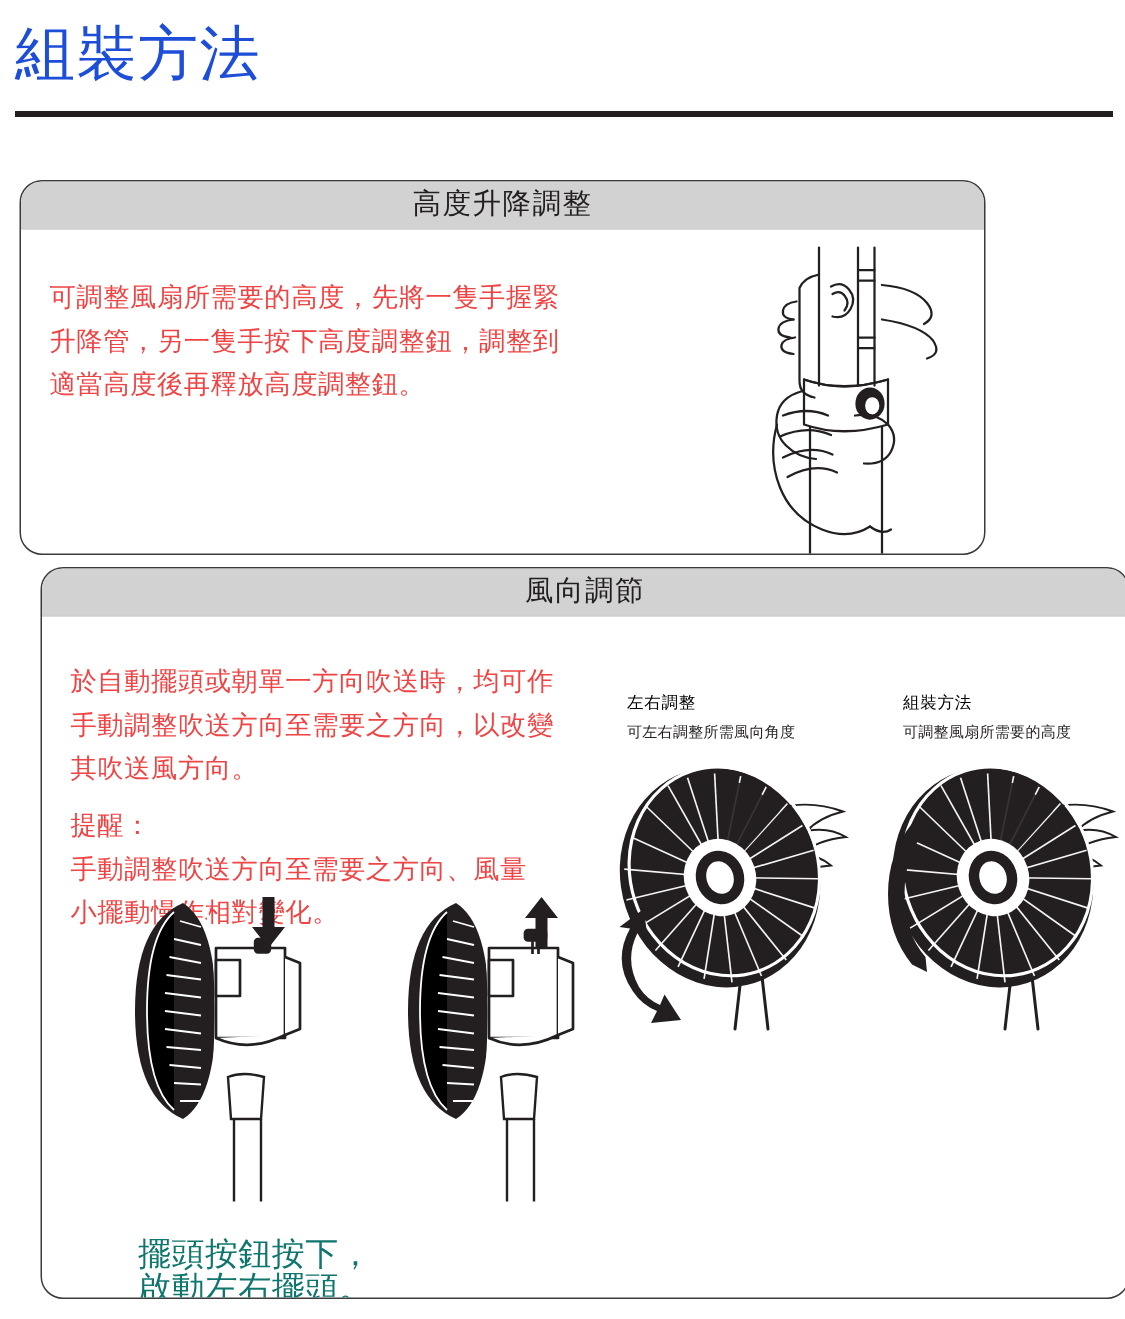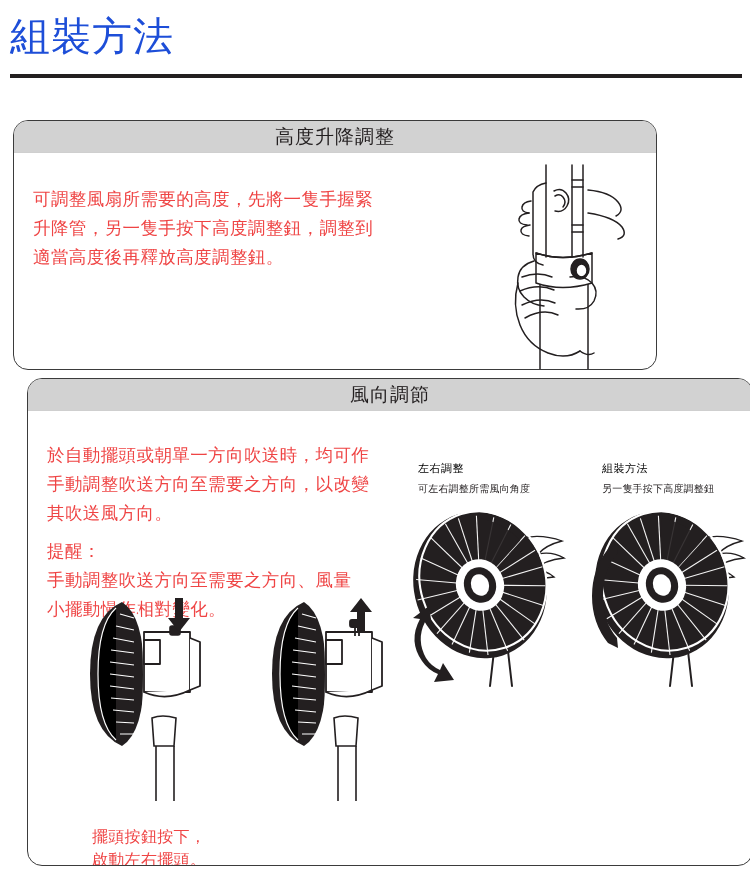--- a/index.html
+++ b/index.html
@@ -140,23 +140,23 @@
     letter-spacing: 0.2px;
     white-space: nowrap;
     margin-top: 2px;
   }
   #label-lr { left: 390px; top: 48px; }
   #label-ud { left: 574px; top: 48px; }
 
   
   .caption {
     position: absolute;
-    font-size: 16px;
+    font-size: 22px;
     line-height: 23px;
-    color: #ef4444;
+    color: #0f766e;
     letter-spacing: 0.3px;
     white-space: pre-line;
     text-align: right;
   }
   #cap-press { left: 64px; top: 414px; }
   #cap-pull  { left: 248px; top: 414px; }
 
   
   .illus { position: absolute; }
   #illus-pole   { left: 470px; top: 12px;  width: 250px; height: 205px; }
@@ -237,21 +237,21 @@
 手動調整吹送方向至需要之方向、風量
 小擺動慢作相對變化。</div>
 
       <div class="axis-label" id="label-lr">
         <div class="lbl">左右調整</div>
         <div class="sub">可左右調整所需風向角度</div>
       </div>
 
       <div class="axis-label" id="label-ud">
         <div class="lbl">組裝方法</div>
-        <div class="sub">另一隻手按下高度調整鈕</div>
+        <div class="sub">可調整風扇所需要的高度</div>
       </div>
 
       <div class="illus" id="illus-fan-lr">
         <svg viewBox="0 0 180 185" width="180" height="185">
           <g stroke="#231f20" fill="none" stroke-width="1.4" stroke-linecap="round">
 
             <path d="M88 150 L84 185 M102 150 L106 185" stroke-width="2"></path>
 
             <path d="M112 38 q22 -6 44 2 q-16 4 -24 13 q14 -3 26 4 q-20 2 -30 12 q12 0 20 7 q-18 1 -30 9" stroke-width="1.3"></path>
             <path d="M110 40 q16 8 16 30 q0 16 -10 26" stroke-width="1.3"></path>

